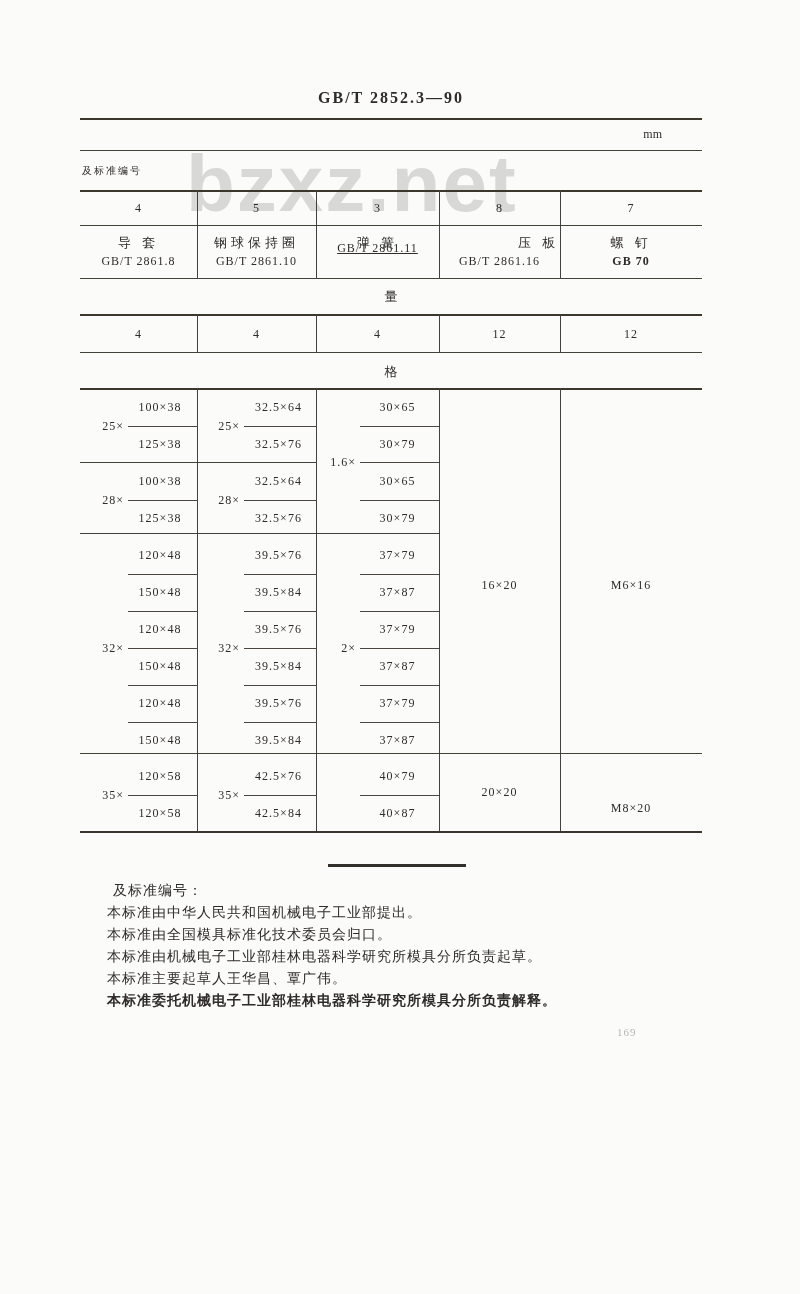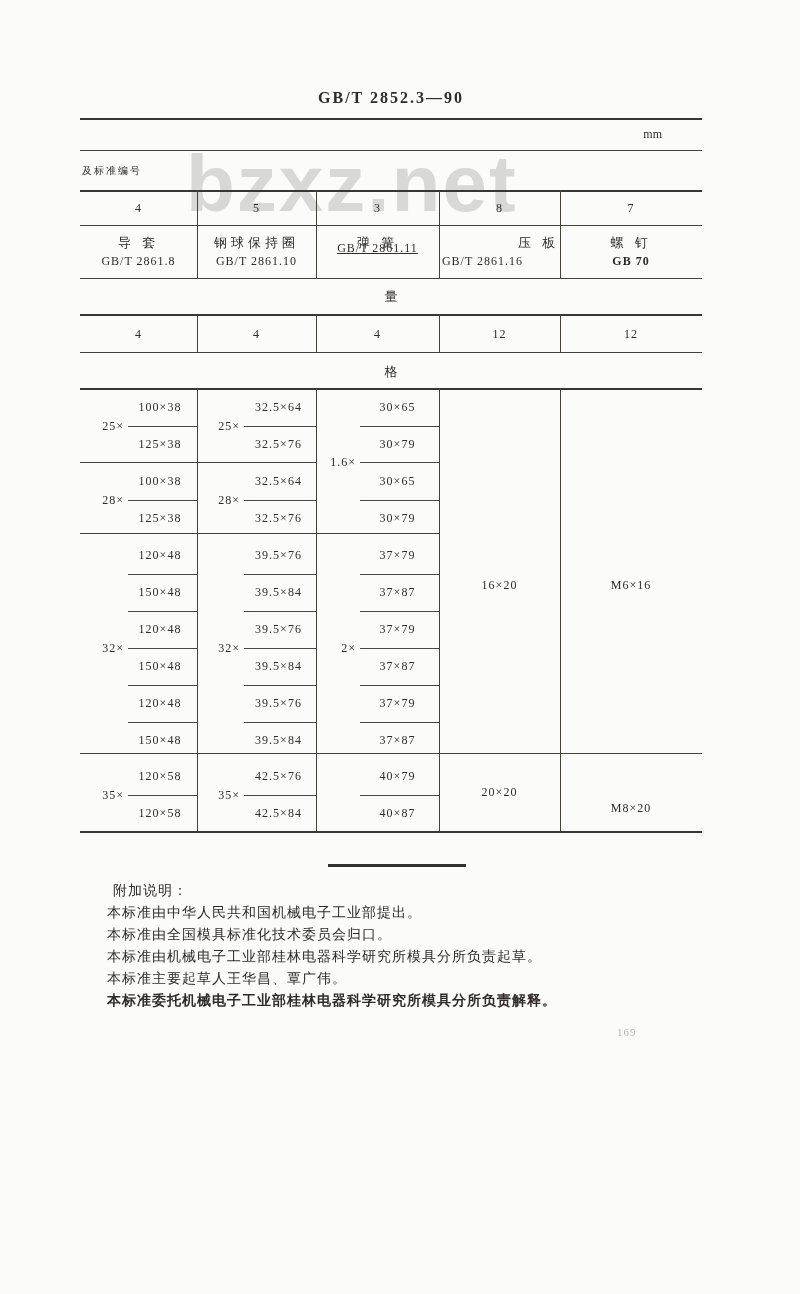--- a/index.html
+++ b/index.html
@@ -61,21 +61,21 @@
     <div class="v" style="left:560px; top:200px; width:142px;">7</div>
 
     <div class="nm" style="left:80px;  top:234px; width:117px;">导  套</div>
     <div class="nm" style="left:197px; top:234px; width:119px;">钢球保持圈</div>
     <div class="nm" style="left:316px; top:234px; width:123px;">弹  簧</div>
     <div class="nm" style="left:450px; top:234px; width:121px;margin-left:28px;">压  板</div>
     <div class="nm" style="left:560px; top:234px; width:142px;">螺  钉</div>
     <div class="v" style="left:80px;  top:253px; width:117px;">GB/T 2861.8</div>
     <div class="v" style="left:197px; top:253px; width:119px;">GB/T 2861.10</div>
     <div class="v" style="left:316px; top:240px; width:123px;text-decoration:underline;">GB/T 2861.11</div>
-    <div class="v" style="left:422px; top:253px; width:121px;">GB/T 2861.16</div>
+    <div class="v" style="left:439px; top:253px; width:121px;">GB/T 2861.16</div>
     <div class="v" style="left:560px; top:253px; width:142px;font-weight:bold;">GB 70</div>
 
     <div class="seclabel" style="left:80px; top:288px; width:622px;">量</div>
     <div class="hl2" style="left:80px; top:314px; width:622px;"></div>
     <div class="hl" style="left:80px; top:352px; width:622px;"></div>
     <div class="vl" style="left:197px; top:314px; height:38px;"></div>
     <div class="vl" style="left:316px; top:314px; height:38px;"></div>
     <div class="vl" style="left:439px; top:314px; height:38px;"></div>
     <div class="vl" style="left:560px; top:314px; height:38px;"></div>
     <div class="v" style="left:80px;  top:326px; width:117px;">4</div>
@@ -177,21 +177,21 @@
     <div class="bar" style="left:360px; top:795px; width:79px;"></div>
     <div class="v" style="left:356px; top:805px; width:83px;">40×87</div>
 
     <div class="v" style="left:439px; top:577px; width:121px;">16×20</div>
     <div class="v" style="left:439px; top:784px; width:121px;">20×20</div>
     <div class="v" style="left:560px; top:577px; width:142px;">M6×16</div>
     <div class="v" style="left:560px; top:800px; width:142px;">M8×20</div>
 
     <div class="t" style="left:328px; top:864px; width:138px; height:3px; background:#33302b;"></div>
 
-    <div class="note" style="left:113px; top:881px;">附加说明：</div>
+    <div class="note" style="left:113px; top:881px;">及标准编号：</div>
     <div class="note" style="left:107px; top:903px;">本标准由中华人民共和国机械电子工业部提出。</div>
     <div class="note" style="left:107px; top:925px;">本标准由全国模具标准化技术委员会归口。</div>
     <div class="note" style="left:107px; top:947px;">本标准由机械电子工业部桂林电器科学研究所模具分所负责起草。</div>
     <div class="note" style="left:107px; top:969px;">本标准主要起草人王华昌、覃广伟。</div>
     <div class="note" style="left:107px; top:991px;font-weight:bold;">本标准委托机械电子工业部桂林电器科学研究所模具分所负责解释。</div>
 
     <div class="pageno" style="left:617px; top:1026px;">169</div>
 
   </div>
 </div>

